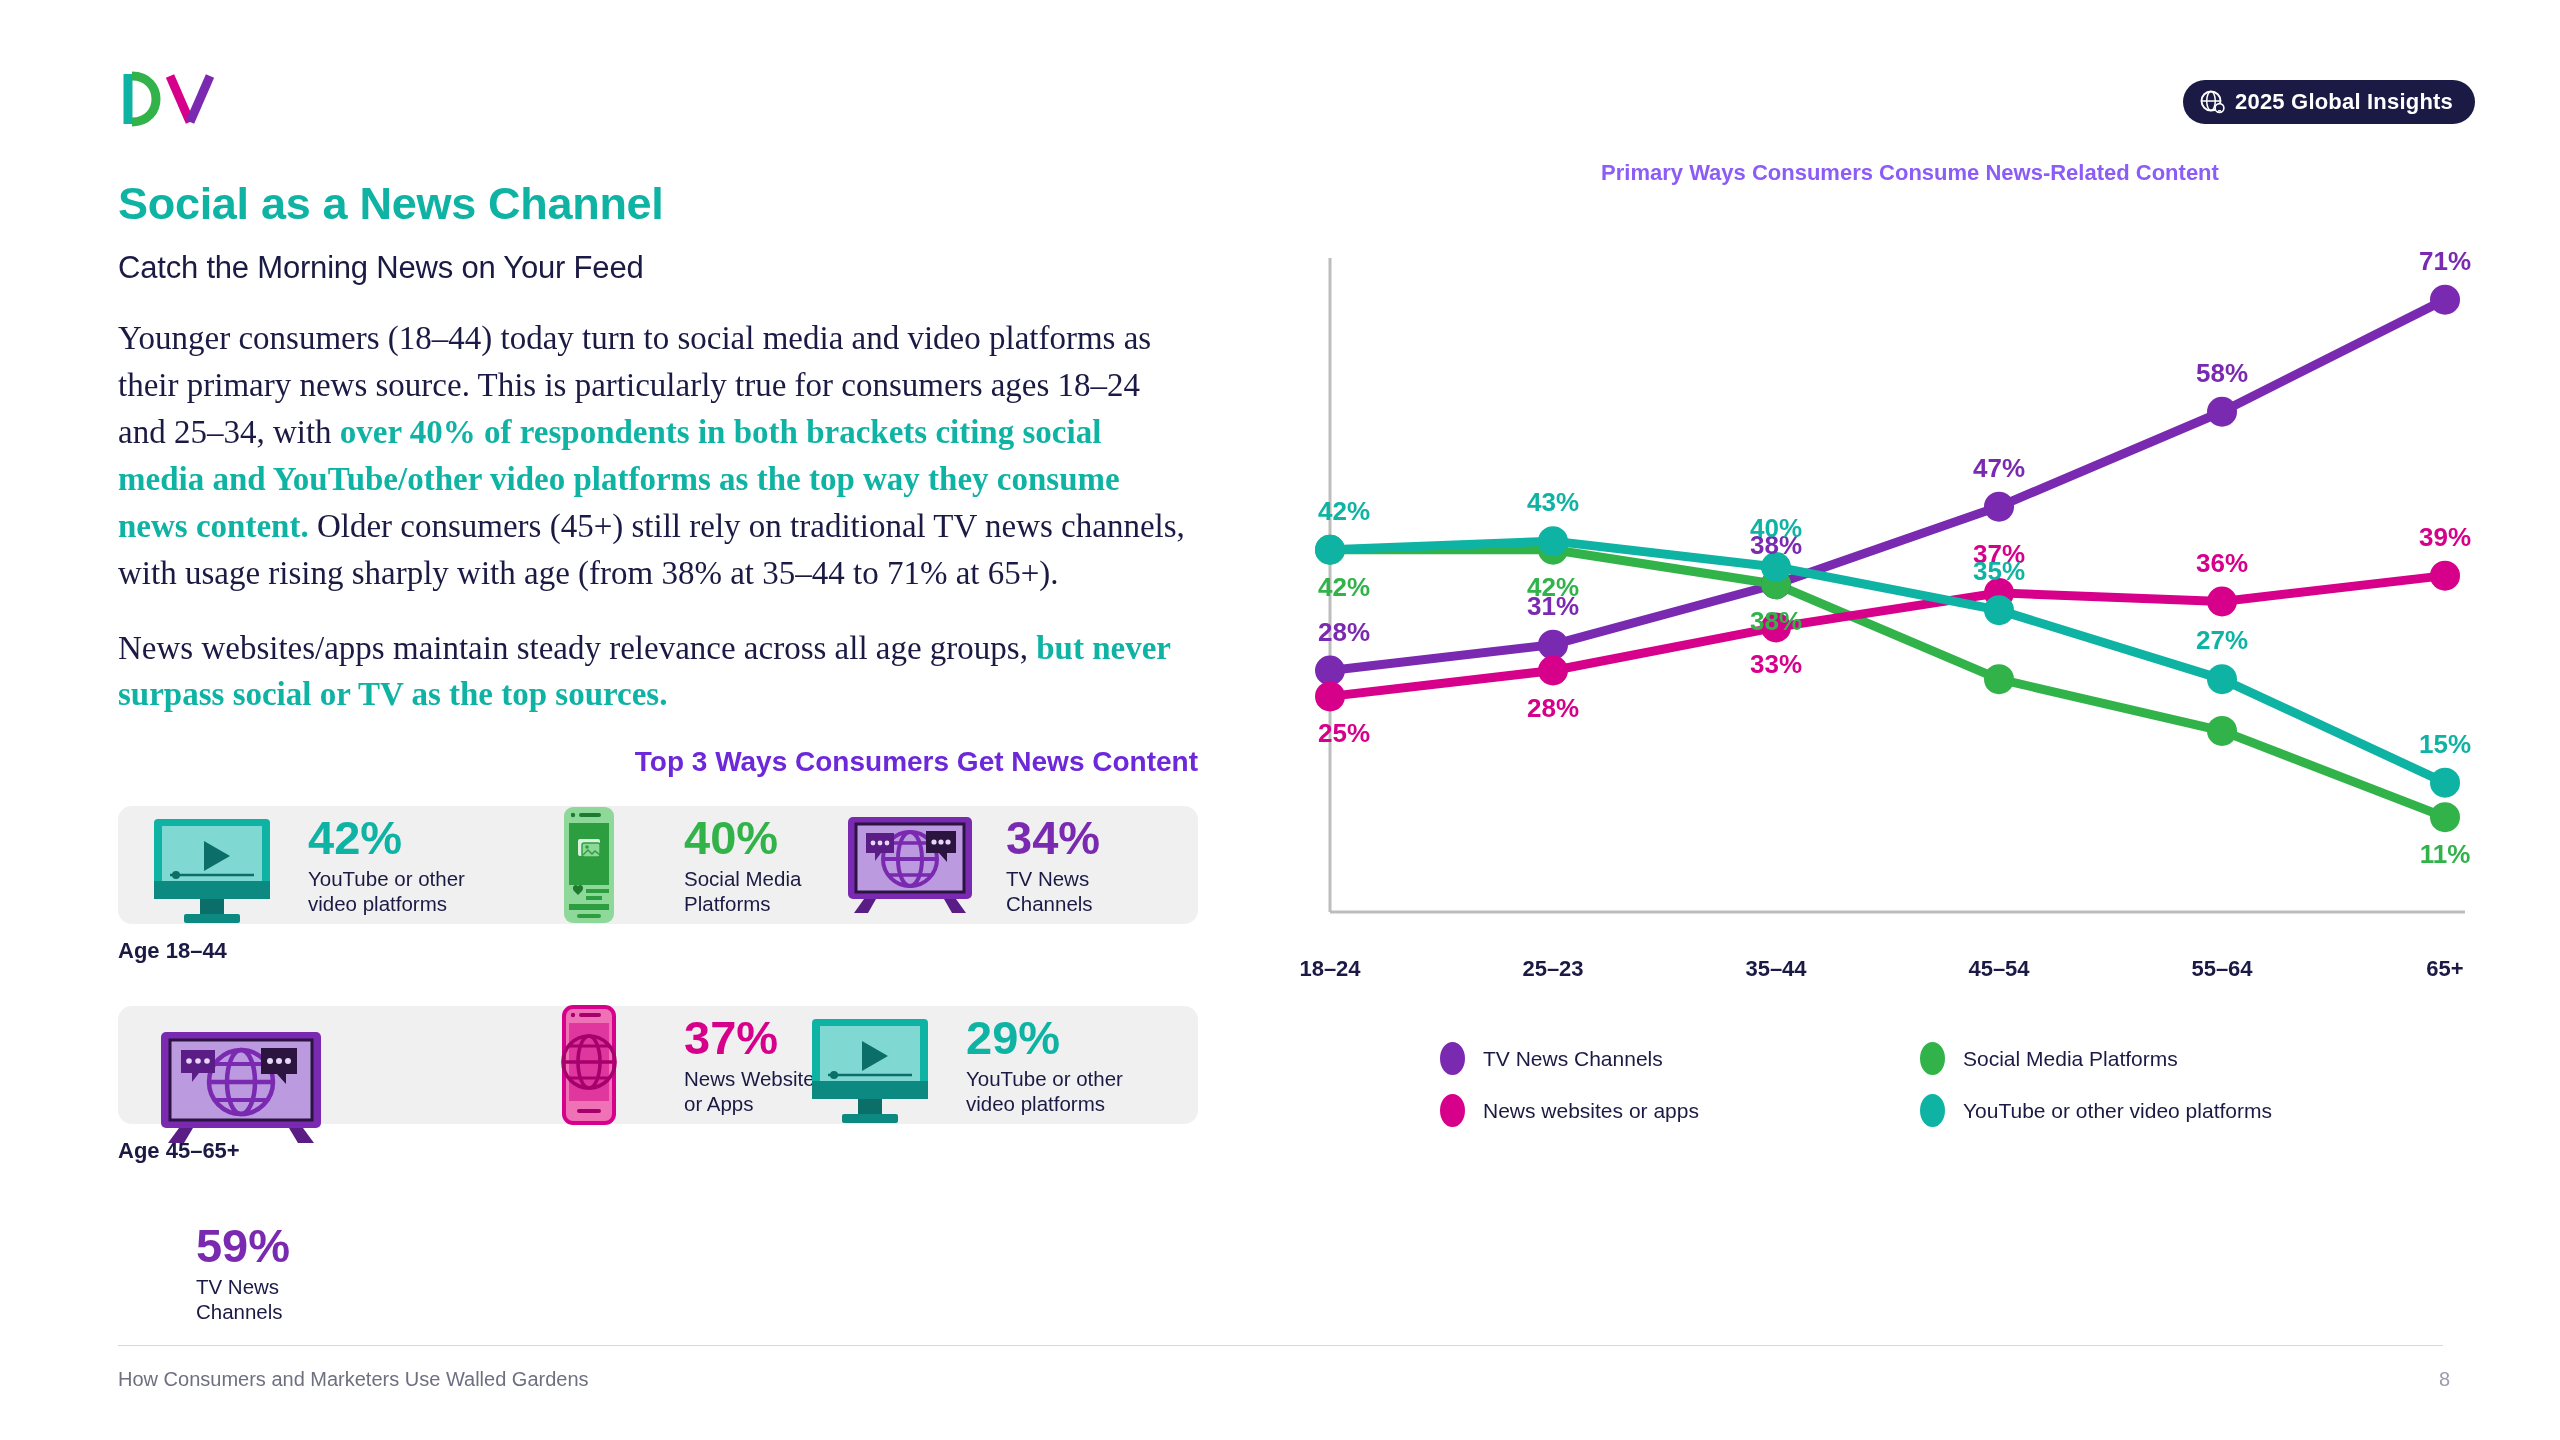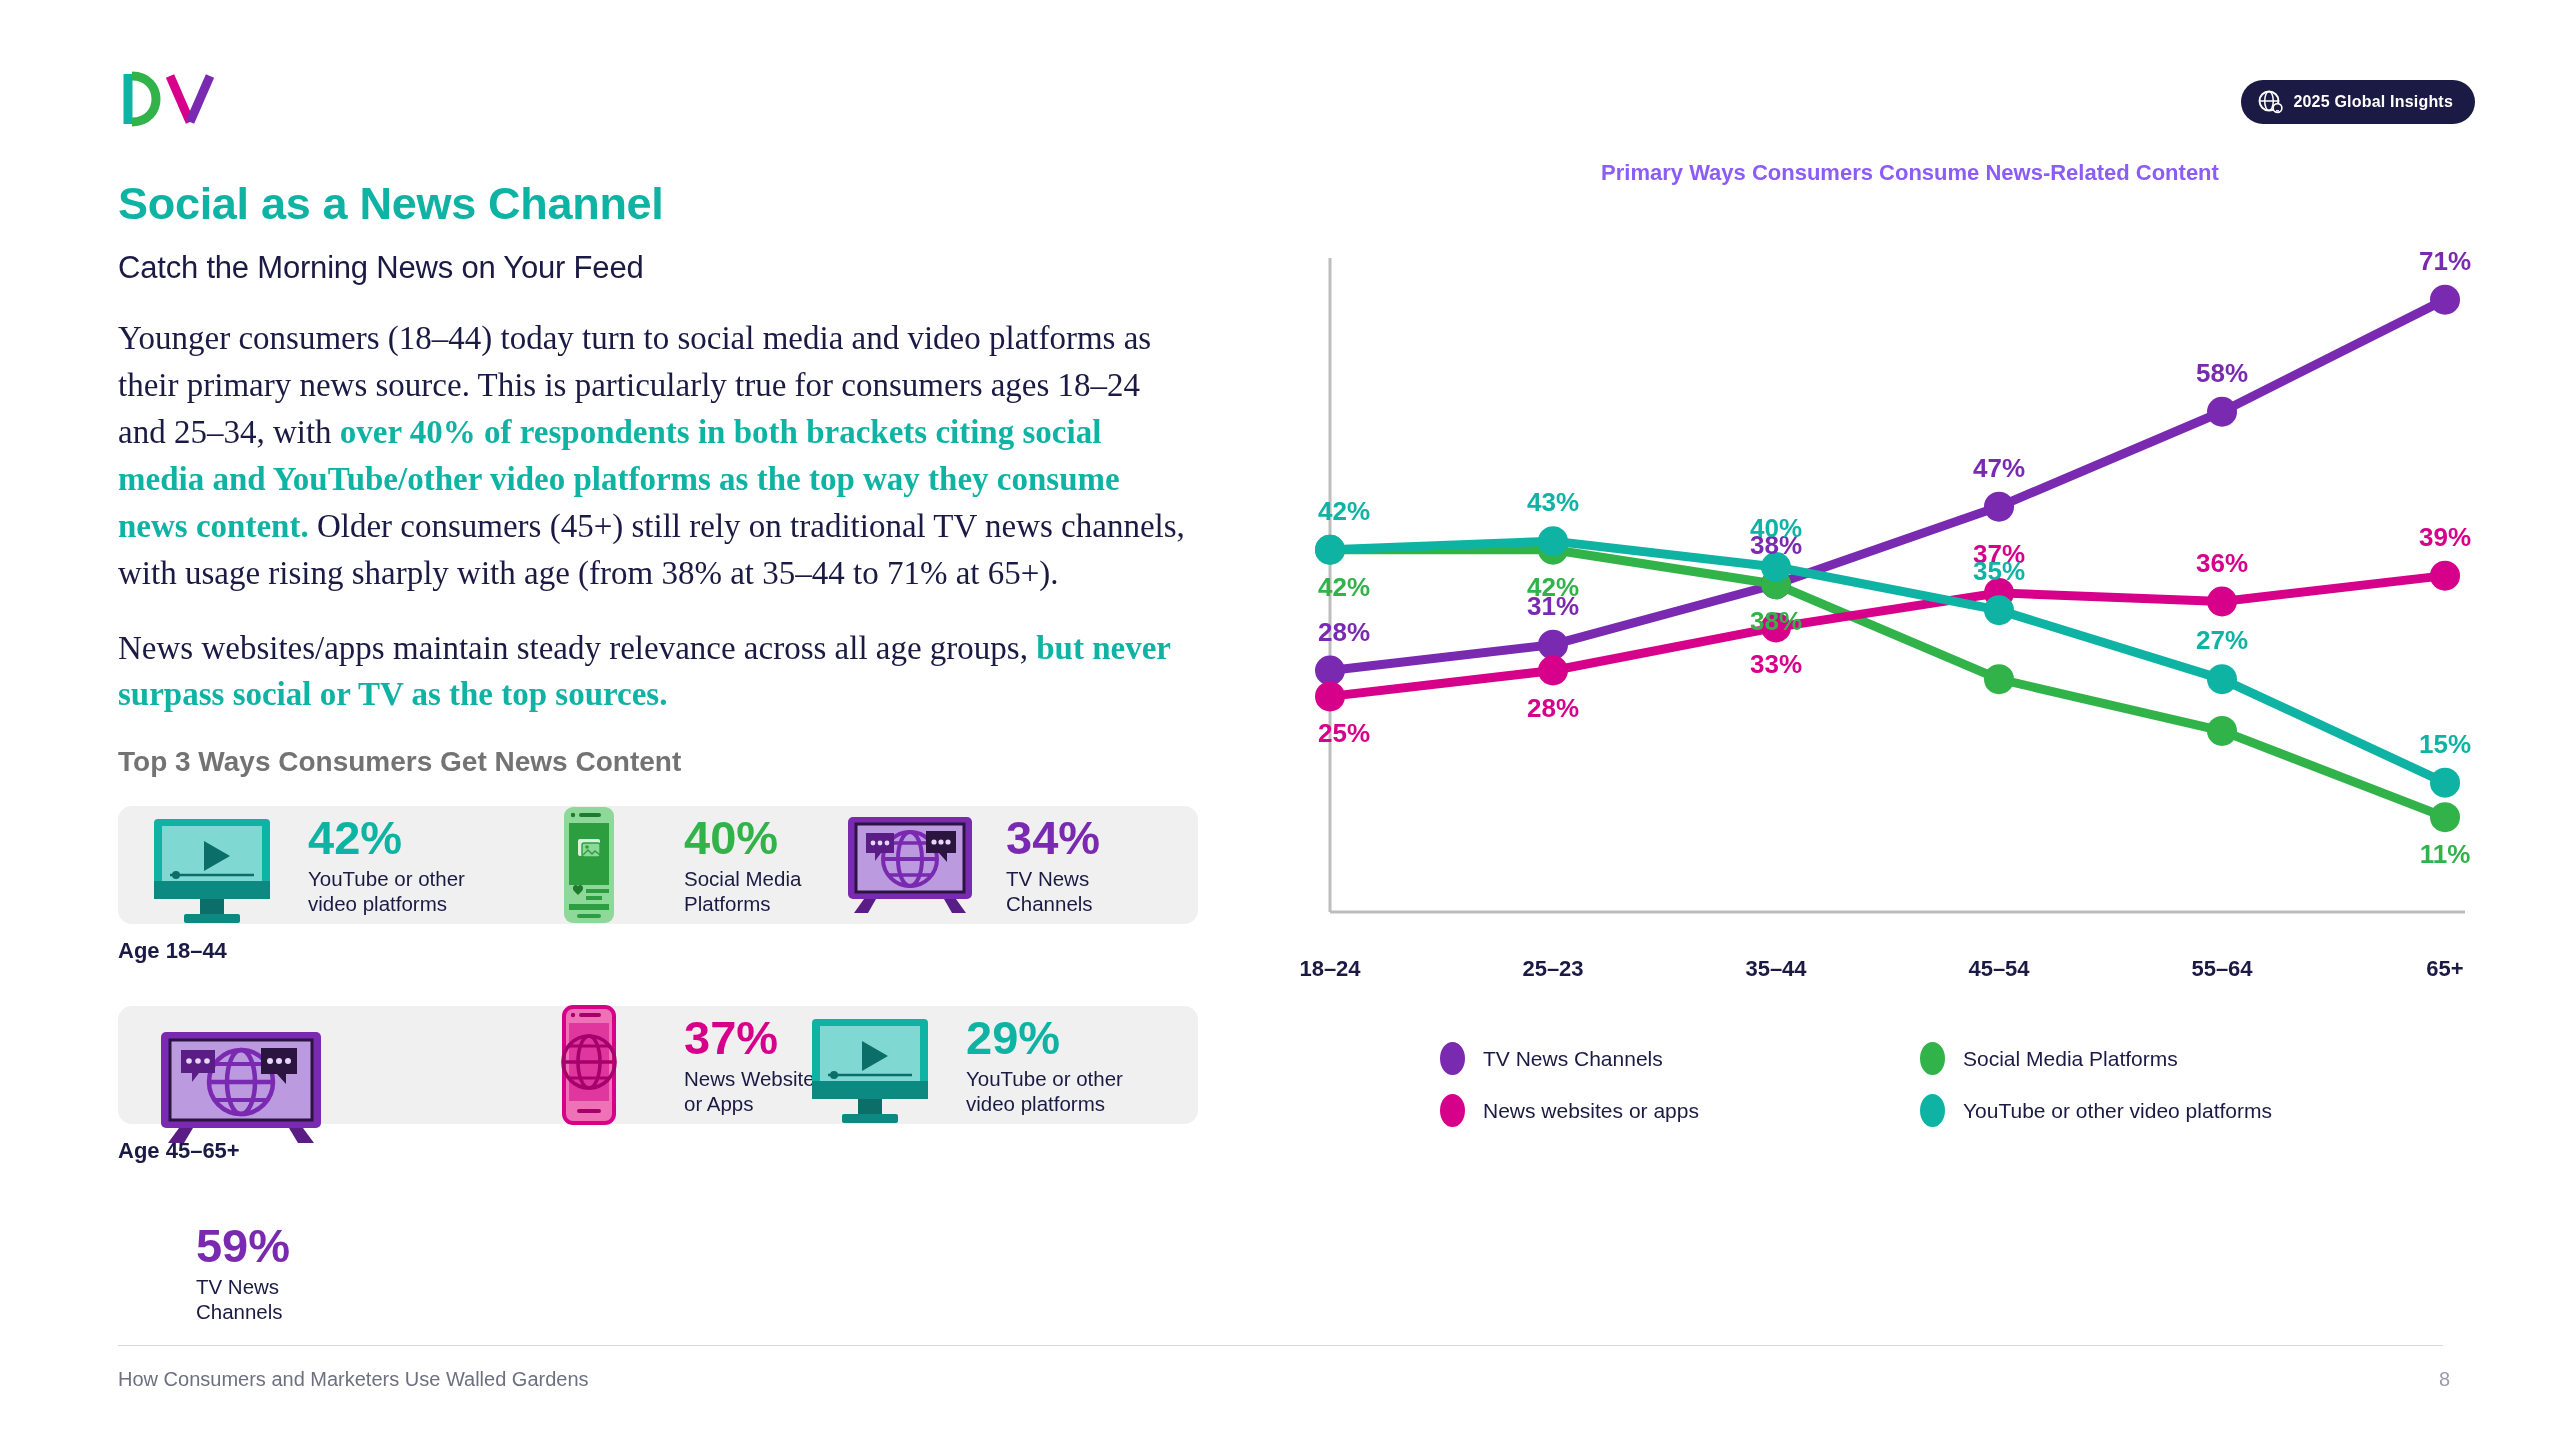--- a/index.html
+++ b/index.html
@@ -10,21 +10,21 @@
     overflow: hidden;
   }
   .page { position: relative; width: 2560px; height: 1440px; background:#fff; }
 
   
   .logo { position:absolute; left:118px; top:68px; width:110px; height:62px; }
   .badge {
     position:absolute; right:85px; top:80px;
     height:44px; display:flex; align-items:center; gap:10px;
     background:#1b1a44; border-radius:22px; padding:0 22px 0 16px;
-    color:#fff; font-weight:bold; font-size:16px; letter-spacing:.2px;
+    color:#fff; font-weight:bold; font-size:22px; letter-spacing:.2px;
     white-space:nowrap;
   }
   .badge .globe { width:26px; height:26px; flex:0 0 26px; }
 
   
   .left { position:absolute; left:118px; top:180px; width:1080px; }
   h1.title {
     color:#0fb3a4; font-size:45px; font-weight:bold; letter-spacing:-0.3px;
     line-height:1.05; margin-bottom:24px;
   }
@@ -34,21 +34,21 @@
   }
   p.body {
     color:#1b1a44; font-size:33px; line-height:1.42; margin-bottom:28px;
     max-width:1070px;
     font-family:Liberation Serif, serif;
   }
   .hl { color:#0fb3a4; font-weight:bold; }
 
   
   .cards-title {
-    text-align:left; color:#737373; font-size:28px; font-weight:bold;
+    text-align:right; color:#6d28d9; font-size:28px; font-weight:bold;
     margin-top:14px; margin-bottom:28px; width:1080px;
   }
   .card-row {
     position:relative; width:1080px; height:118px;
     background:#f0f0f0; border-radius:14px; margin-bottom:6px;
   }
   .card-row .slot {
     position:absolute; top:0; height:118px; display:flex; align-items:center; gap:16px;
   }
   .slot-icon { width:160px; height:160px; flex:0 0 160px; position:relative; top:-2px; }

